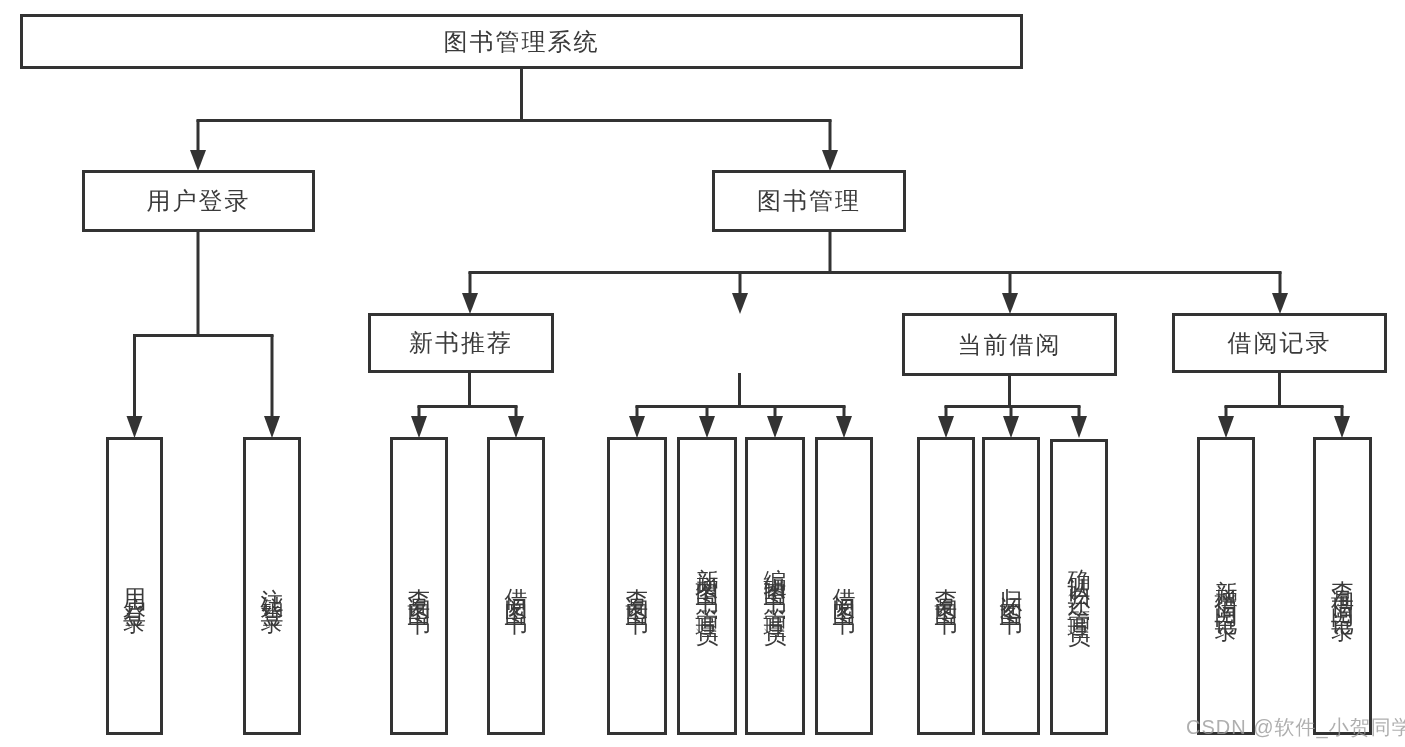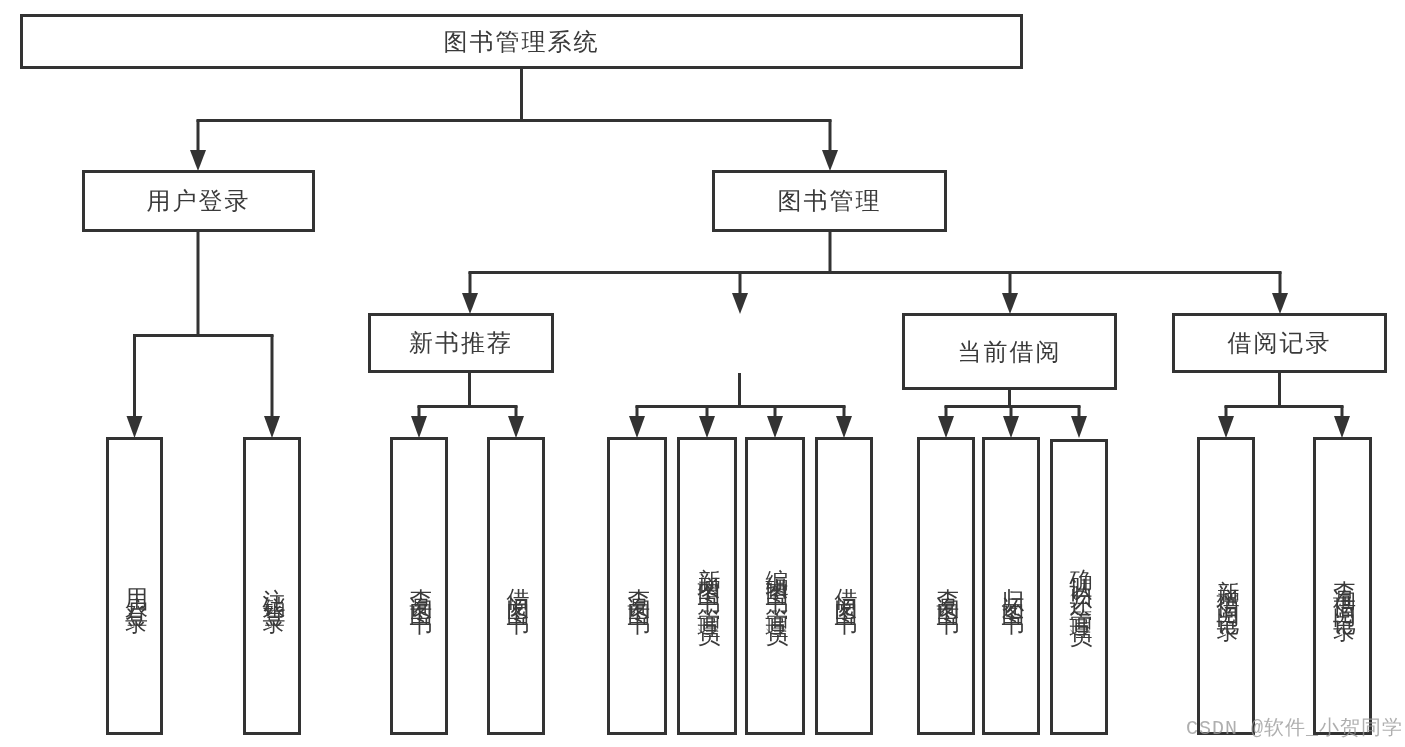--- a/index.html
+++ b/index.html
@@ -1,18 +1,18 @@
 <!DOCTYPE html>
 <html><head>
 <meta charset="utf-8">
 <style>
   html, body { margin: 0; padding: 0; background: #ffffff; }
   body { width: 1405px; height: 747px; overflow: hidden; position: relative;
          font-family: "Liberation Sans", sans-serif; }
-  #diagram { position: absolute; left: 0; top: 0; width: 1405px; height: 747px; font-family: Liberation Mono, monospace; }
+  #diagram { position: absolute; left: 0; top: 0; width: 1405px; height: 747px; }
   #connectors { position: absolute; left: 0; top: 0; z-index: 1; }
   .box {
     position: absolute; box-sizing: border-box; z-index: 2;
     border: 3px solid #333333; background: #ffffff;
     display: flex; align-items: center; justify-content: center;
     color: #3a3a3a;
   }
   .hbox span { font-size: 24px; letter-spacing: 2px; white-space: nowrap; }
   .vbox span {
     writing-mode: vertical-rl; text-orientation: mixed;
@@ -99,28 +99,28 @@
     </g>
   </svg>
 
   <div class="box hbox" style="left:20px;top:14px;width:1003px;height:55px">
     <span>图书管理系统</span>
   </div>
 
   <div class="box hbox" style="left:82px;top:170px;width:233px;height:62px">
     <span>用户登录</span>
   </div>
-  <div class="box hbox" style="left:712px;top:170px;width:235px;height:62px">
+  <div class="box hbox" style="left:712px;top:170px;width:194px;height:62px">
     <span>图书管理</span>
   </div>
 
   <div class="box hbox" style="left:368px;top:313px;width:186px;height:60px">
     <span>新书推荐</span>
   </div>
-  <div class="box hbox" style="left:902px;top:313px;width:215px;height:77px">
+  <div class="box hbox" style="left:902px;top:313px;width:215px;height:63px">
     <span>当前借阅</span>
   </div>
   <div class="box hbox" style="left:1172px;top:313px;width:215px;height:60px">
     <span>借阅记录</span>
   </div>
 
   <div class="box vbox" style="left:106px;top:437px;width:57px;height:298px">
     <span>用户登录</span>
   </div>
   <div class="box vbox" style="left:243px;top:437px;width:58px;height:298px">

